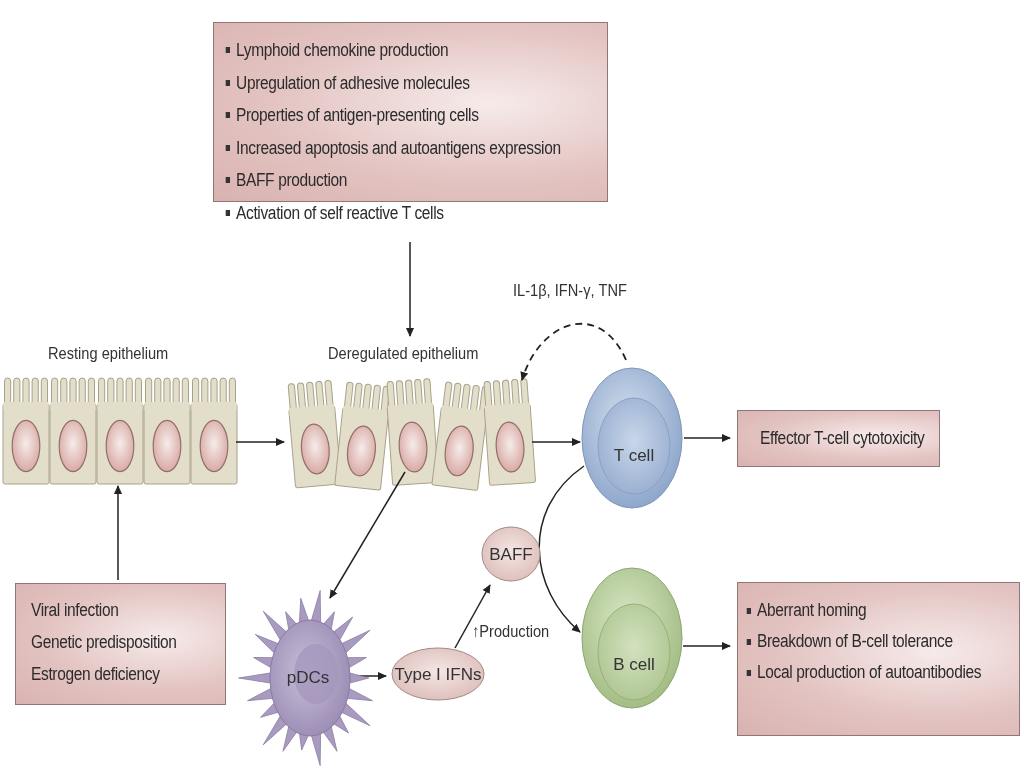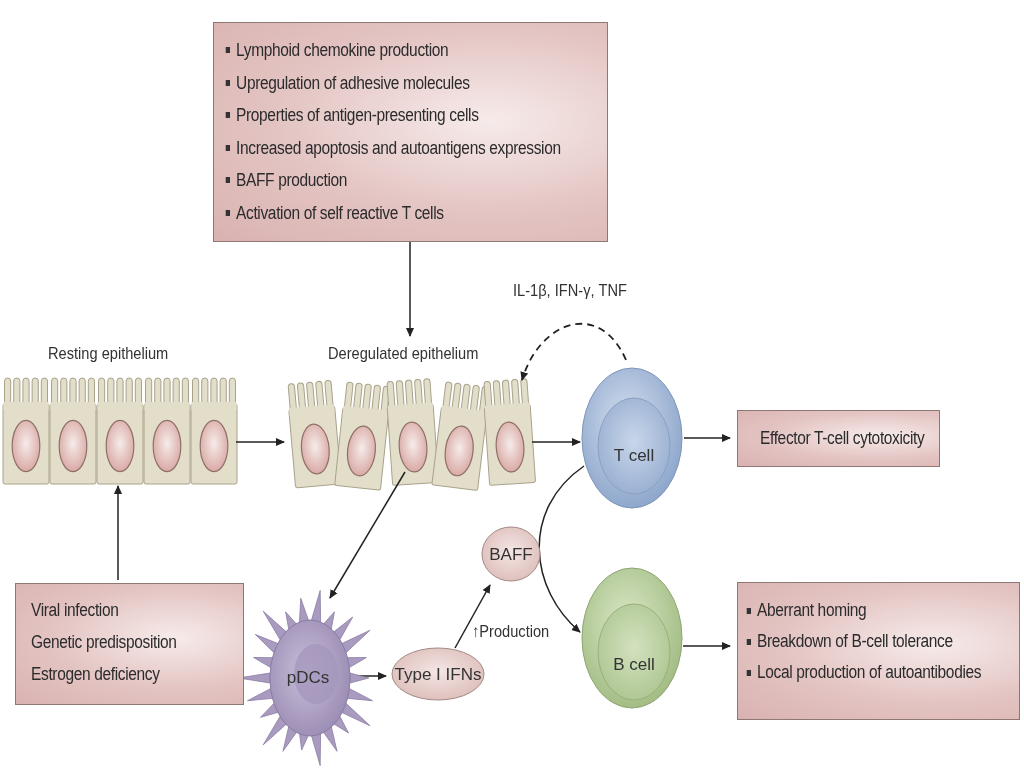--- a/index.html
+++ b/index.html
@@ -215,45 +215,45 @@
     <ellipse cx="438" cy="674" rx="46" ry="26" fill="url(#og)" stroke="#a38985" stroke-width="1"></ellipse>
     <text class="celltext" x="438" y="680" text-anchor="middle">Type I IFNs</text>
   </g>
 
   <g>
     <ellipse cx="511" cy="554" rx="29" ry="27" fill="url(#og)" stroke="#a38985" stroke-width="1"></ellipse>
     <text class="celltext" x="511" y="560" text-anchor="middle">BAFF</text>
   </g>
 </svg>
 
-<div class="box" style="left:213px;top:22px;width:395px;height:220px;padding:11px 0 0 10px;">
+<div class="box" style="left:213px;top:22px;width:395px;height:180px;padding:11px 0 0 10px;">
   <ul>
     <li class="txt">Lymphoid chemokine production</li>
     <li class="txt">Upregulation of adhesive molecules</li>
     <li class="txt">Properties of antigen-presenting cells</li>
     <li class="txt">Increased apoptosis and autoantigens expression</li>
     <li class="txt">BAFF production</li>
     <li class="txt">Activation of self reactive T cells</li>
   </ul>
 </div>
 
 <div class="lbl" style="left:48px;top:344px;">Resting epithelium</div>
 <div class="lbl" style="left:328px;top:344px;">Deregulated epithelium</div>
 <div class="lbl" style="left:513px;top:281px;">IL-1β, IFN-γ, TNF</div>
 <div class="lbl" style="left:472px;top:622px;">↑Production</div>
 
 <div class="box" style="left:737px;top:410px;width:203px;height:57px;display:flex;align-items:center;padding-left:22px;">
   <span class="txt">Effector T-cell cytotoxicity</span>
 </div>
 
-<div class="box" style="left:737px;top:582px;width:283px;height:138px;padding:12px 0 0 7px;">
+<div class="box" style="left:737px;top:582px;width:283px;height:154px;padding:12px 0 0 7px;">
   <ul>
     <li class="txt" style="line-height:31px">Aberrant homing</li>
     <li class="txt" style="line-height:31px">Breakdown of B-cell tolerance</li>
     <li class="txt" style="line-height:31px">Local production of autoantibodies</li>
   </ul>
 </div>
 
-<div class="box" style="left:15px;top:583px;width:229px;height:122px;padding:10px 0 0 15px;">
+<div class="box" style="left:15px;top:583px;width:211px;height:122px;padding:10px 0 0 15px;">
   <div class="txt" style="line-height:32px">Viral infection</div>
   <div class="txt" style="line-height:32px">Genetic predisposition</div>
   <div class="txt" style="line-height:32px">Estrogen deficiency</div>
 </div>
 
 </body></html>

